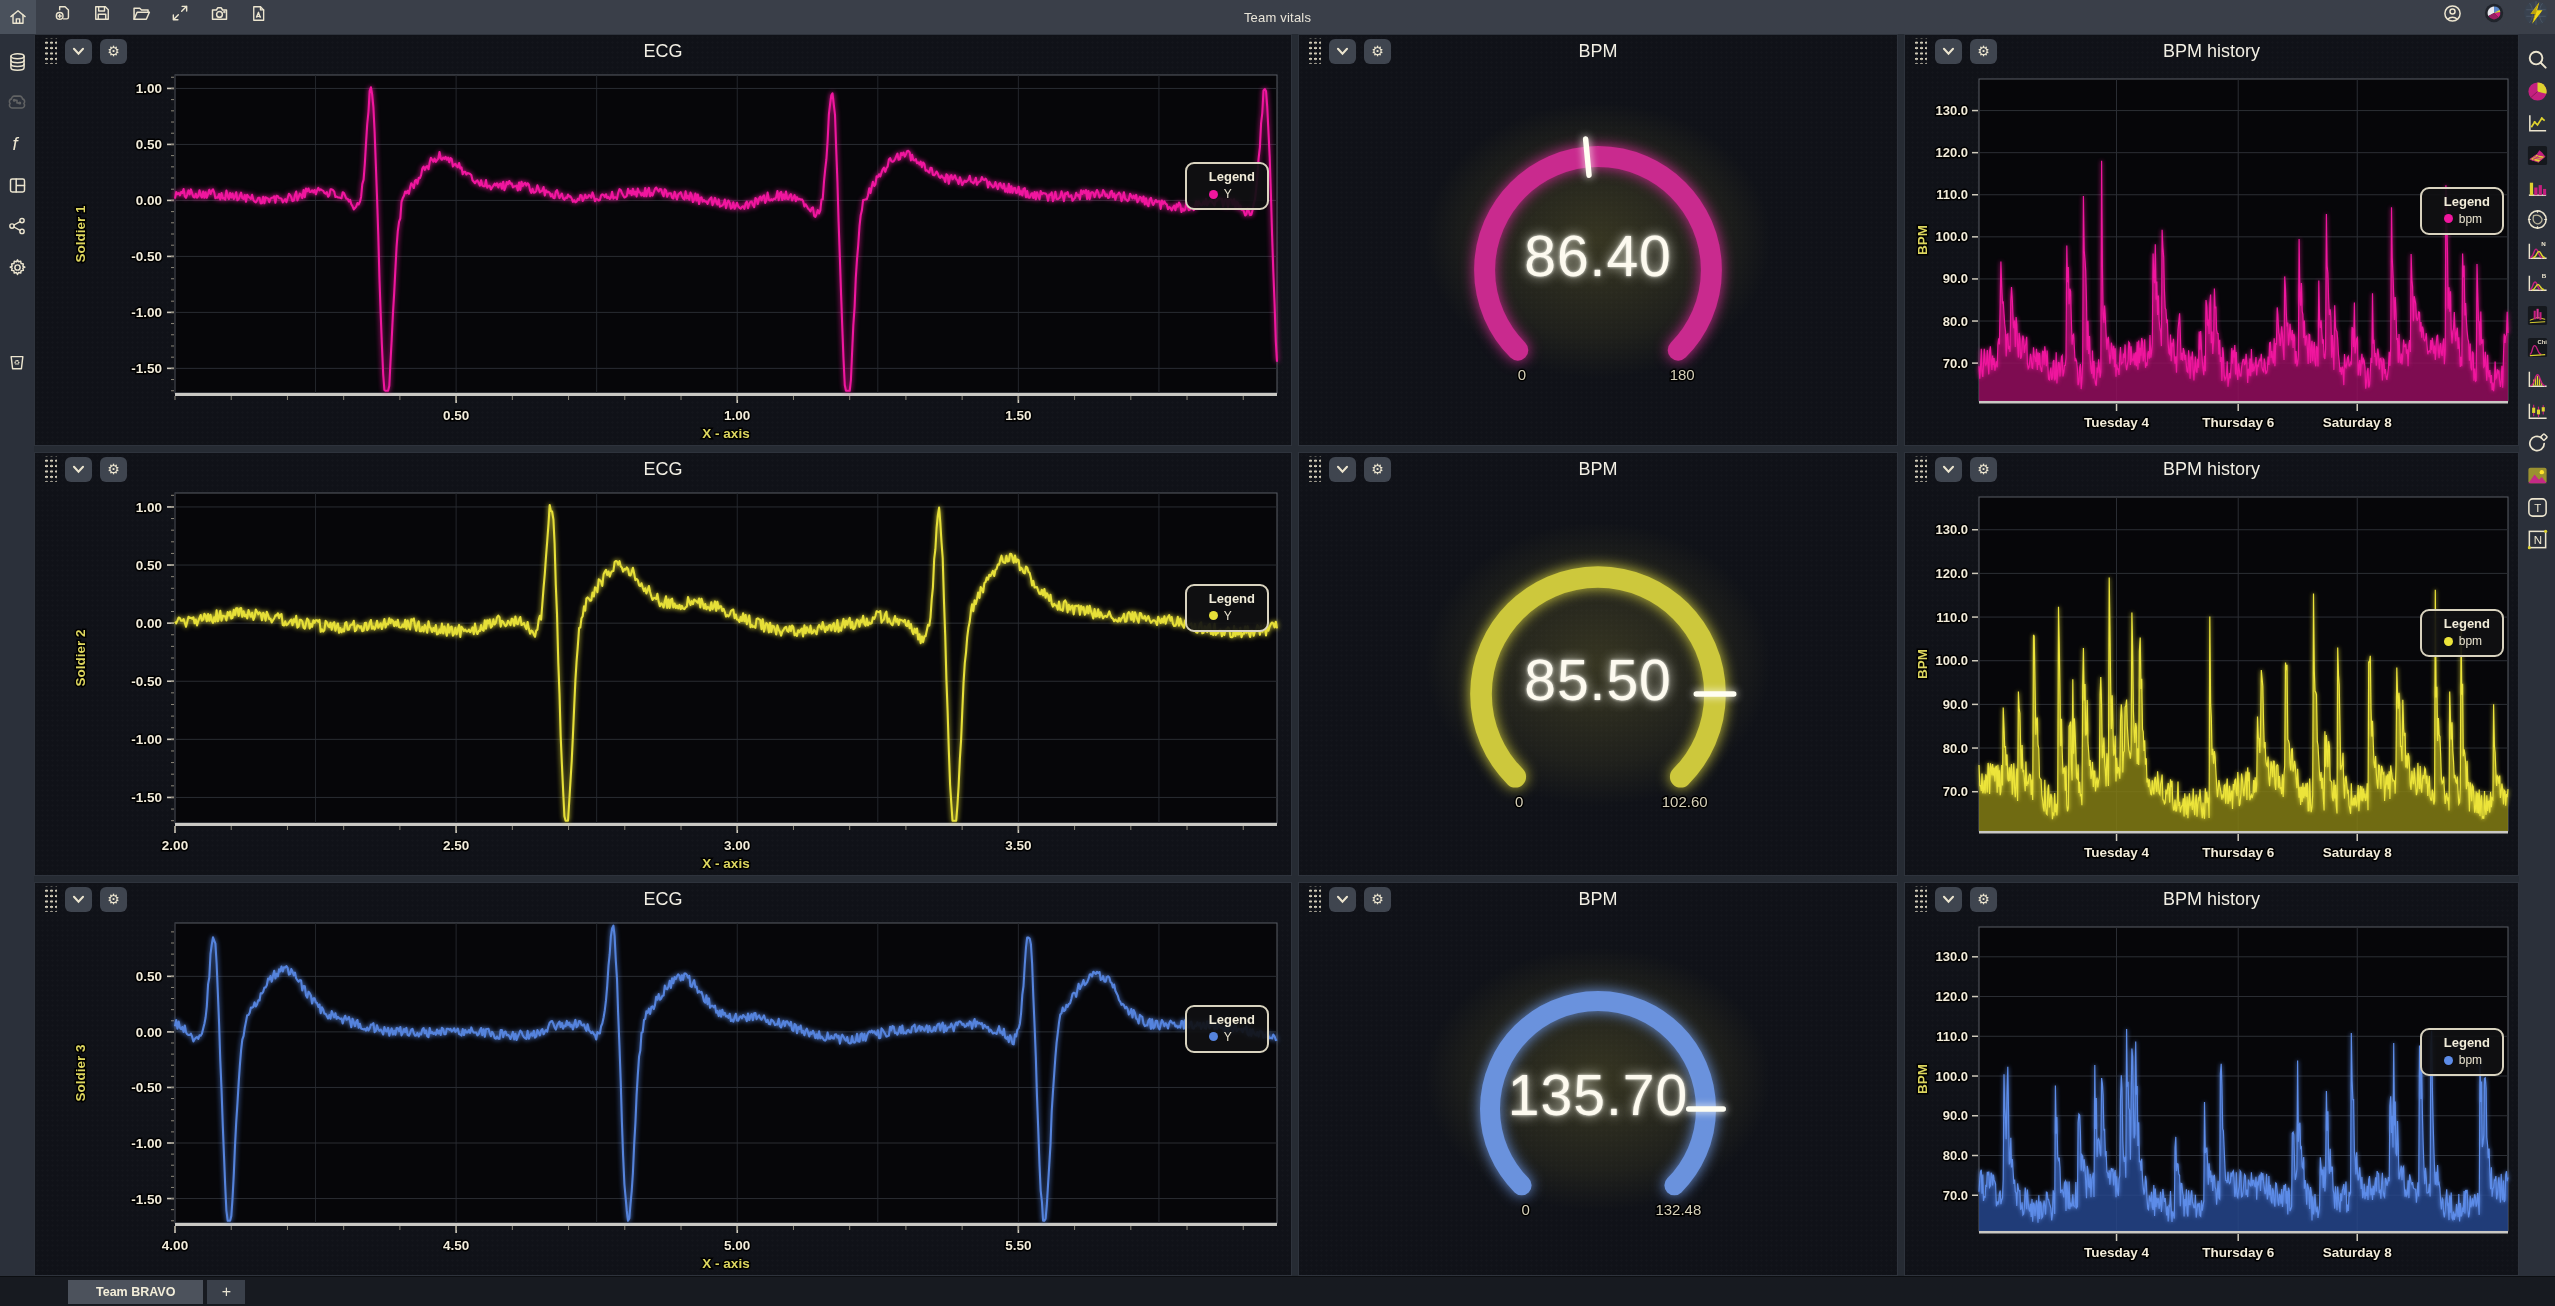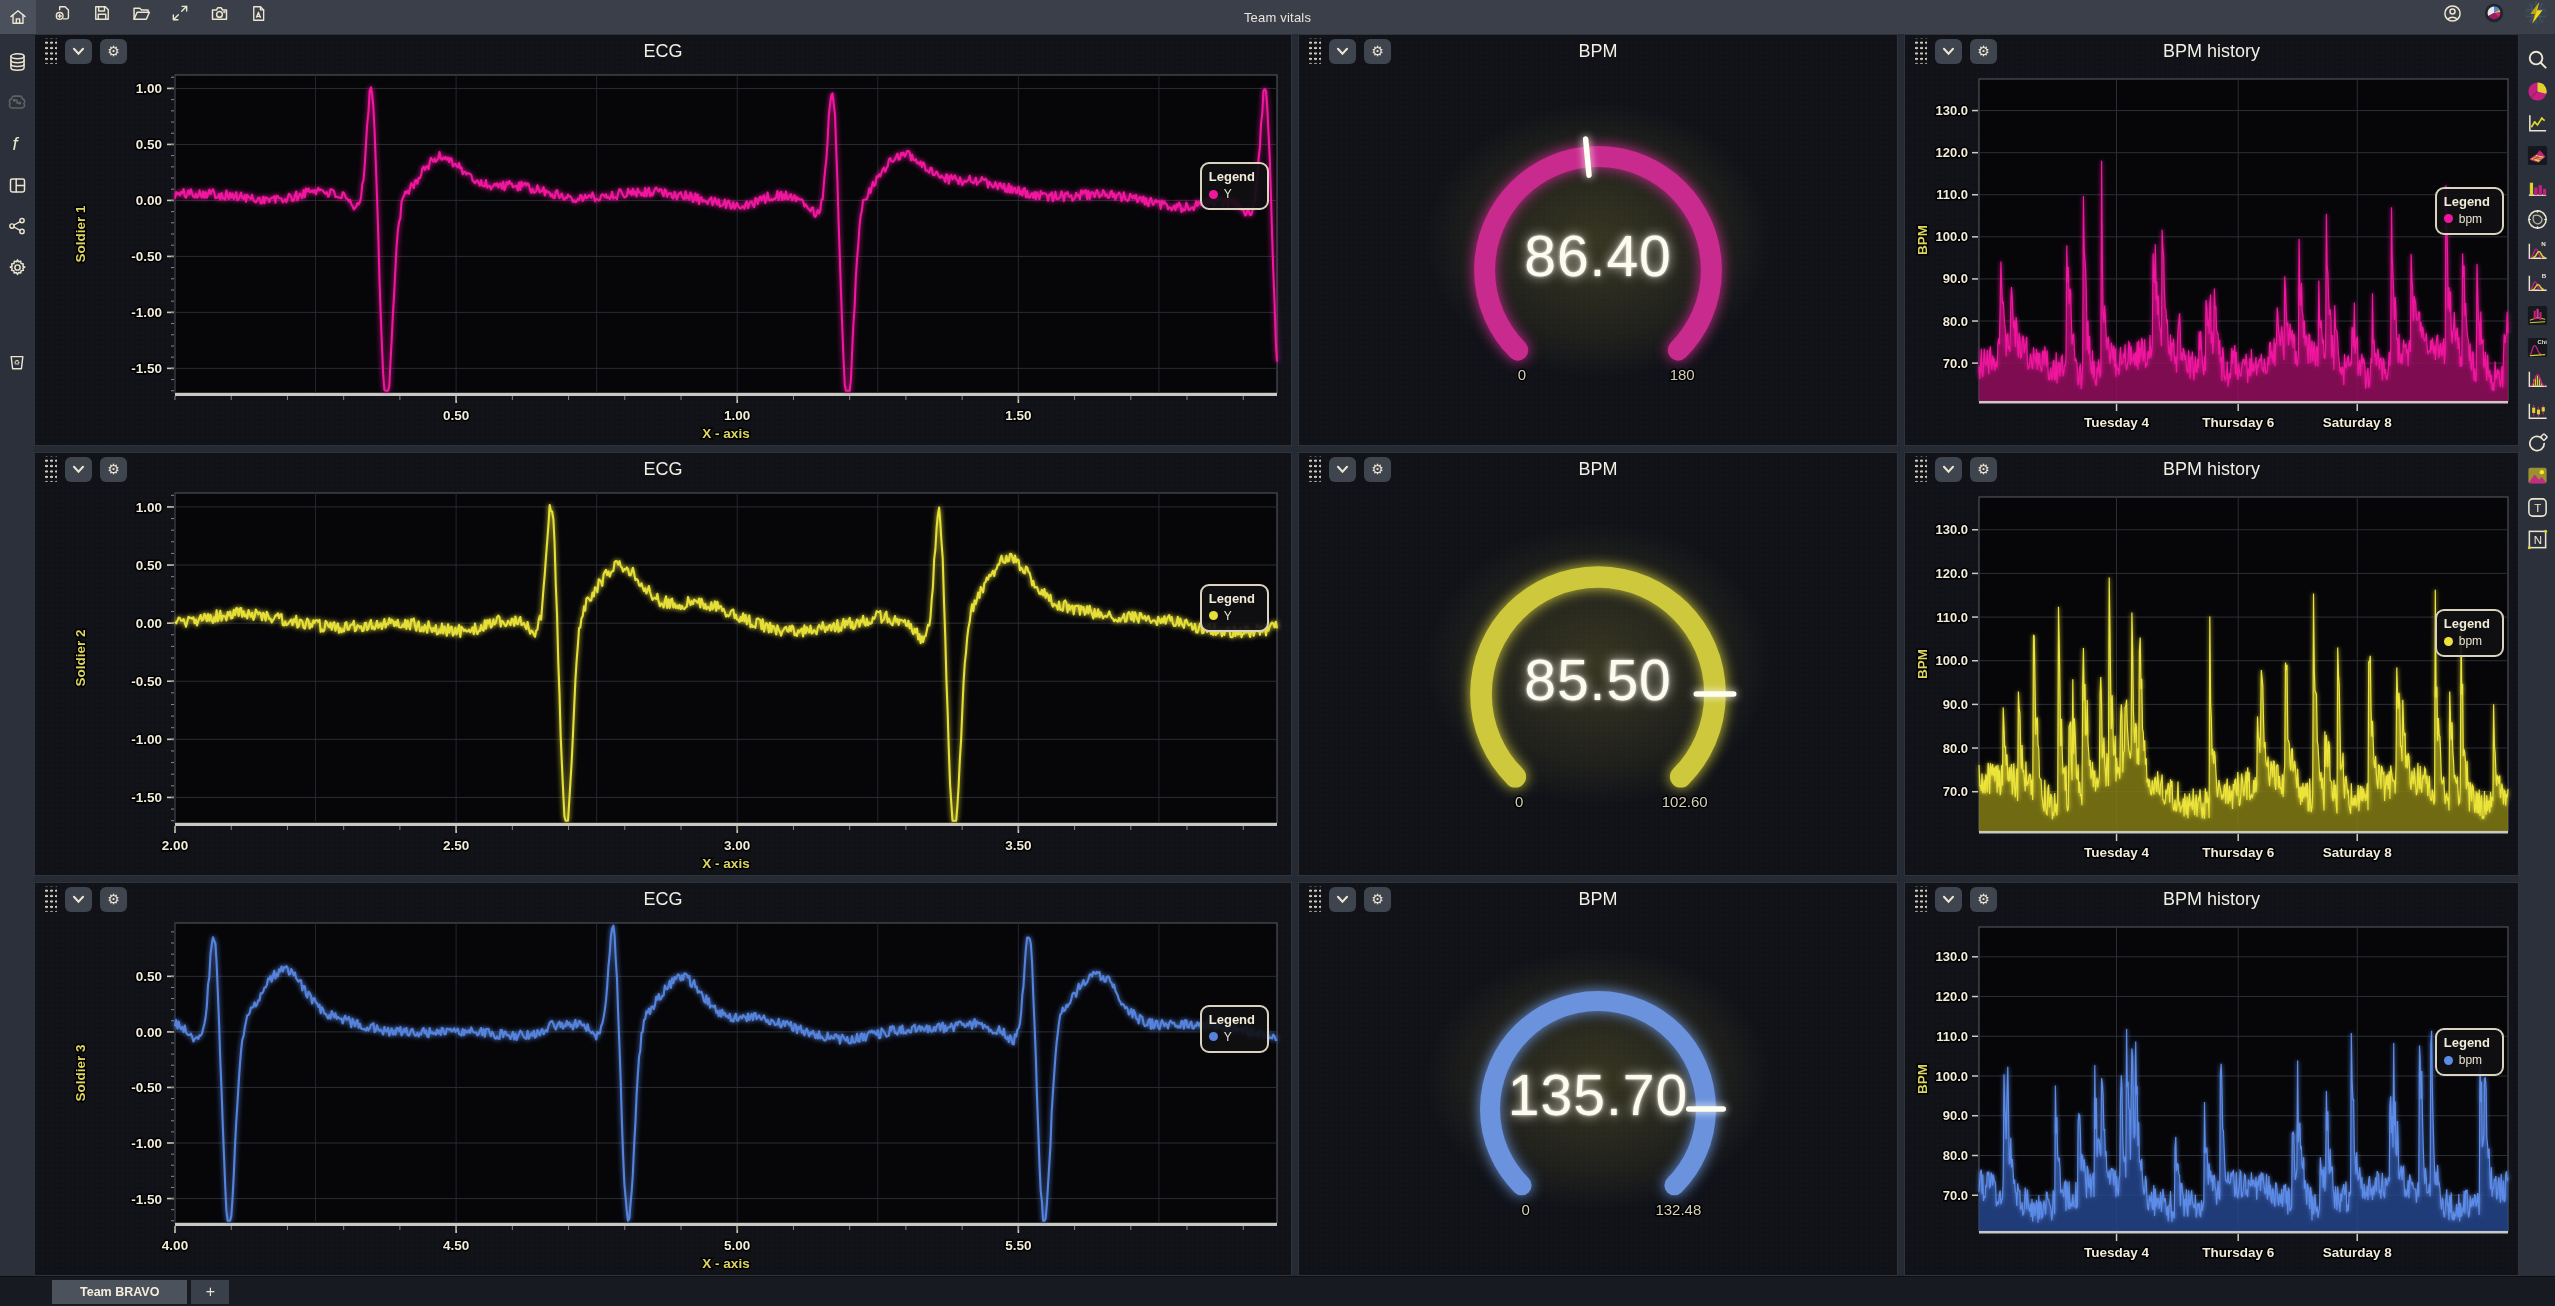--- a/index.html
+++ b/index.html
@@ -74,21 +74,21 @@
     font-size: 18px; font-weight: 500; color: #f2efe4;
   }
   .chart { position: absolute; left: 0; right: 0; top: 32px; bottom: 0; text-decoration: underline; }
   .chart svg { display: block; }
   svg text { font-family: "Liberation Sans", sans-serif; }
   
   .legend {
     position: absolute; z-index: 3;
     background: rgba(16,16,18,0.92);
     border: 2px solid #d9d3bf; border-radius: 9px;
-    padding: 5px 12px 7px 7px; min-width: 58px;
+    padding: 5px 12px 7px 22px; min-width: 58px;
   }
   .legend-ecg { right: 22px; top: 31%; }
   .legend-hist { right: 14px; top: 37%; }
   .legend-title { font-size: 13px; font-weight: 700; color: #f1ecd9; margin-bottom: 3px; }
   .legend-item { display: flex; align-items: center; gap: 6px; font-size: 12px; color: #e9e3cf; }
   .legend-item .dot { width: 9px; height: 9px; border-radius: 50%; background: #e3189b; }
   
   .gauge-glow {
     position: absolute; left: 50%; top: 50%; transform: translate(-50%,-50%);
     width: 74%; height: 86%;
@@ -96,21 +96,21 @@
     pointer-events: none;
   }
   .gauge-value {
     position: absolute; left: 50%; top: calc(50% + 16px); transform: translate(-50%,-50%);
     font-size: 57px; color: #fdfaef; letter-spacing: 1px; z-index: 2;
     text-shadow: 0 0 12px rgba(255,255,240,.85), 0 0 3px rgba(255,255,250,.9);
   }
   
   .bottombar { height: 30px; background: #171a20; display: flex; align-items: center; border-top: 1px solid #0c0e11; }
   .tab {
-    margin-left: 52px; height: 24px; padding: 0 28px; background: #4c525c;
+    margin-left: 68px; height: 24px; padding: 0 28px; background: #4c525c;
     display: flex; align-items: center; font-size: 12.5px; font-weight: 700; color: #f3eeda; cursor: pointer;
   }
   .tab-add {
     width: 38px; height: 24px; margin-left: 4px; background: #3a404a; border: none;
     color: #e9e4d2; font-size: 16px; cursor: pointer; display: flex; align-items: center; justify-content: center;
   }
 </style>
 </head>
 <body>
 

